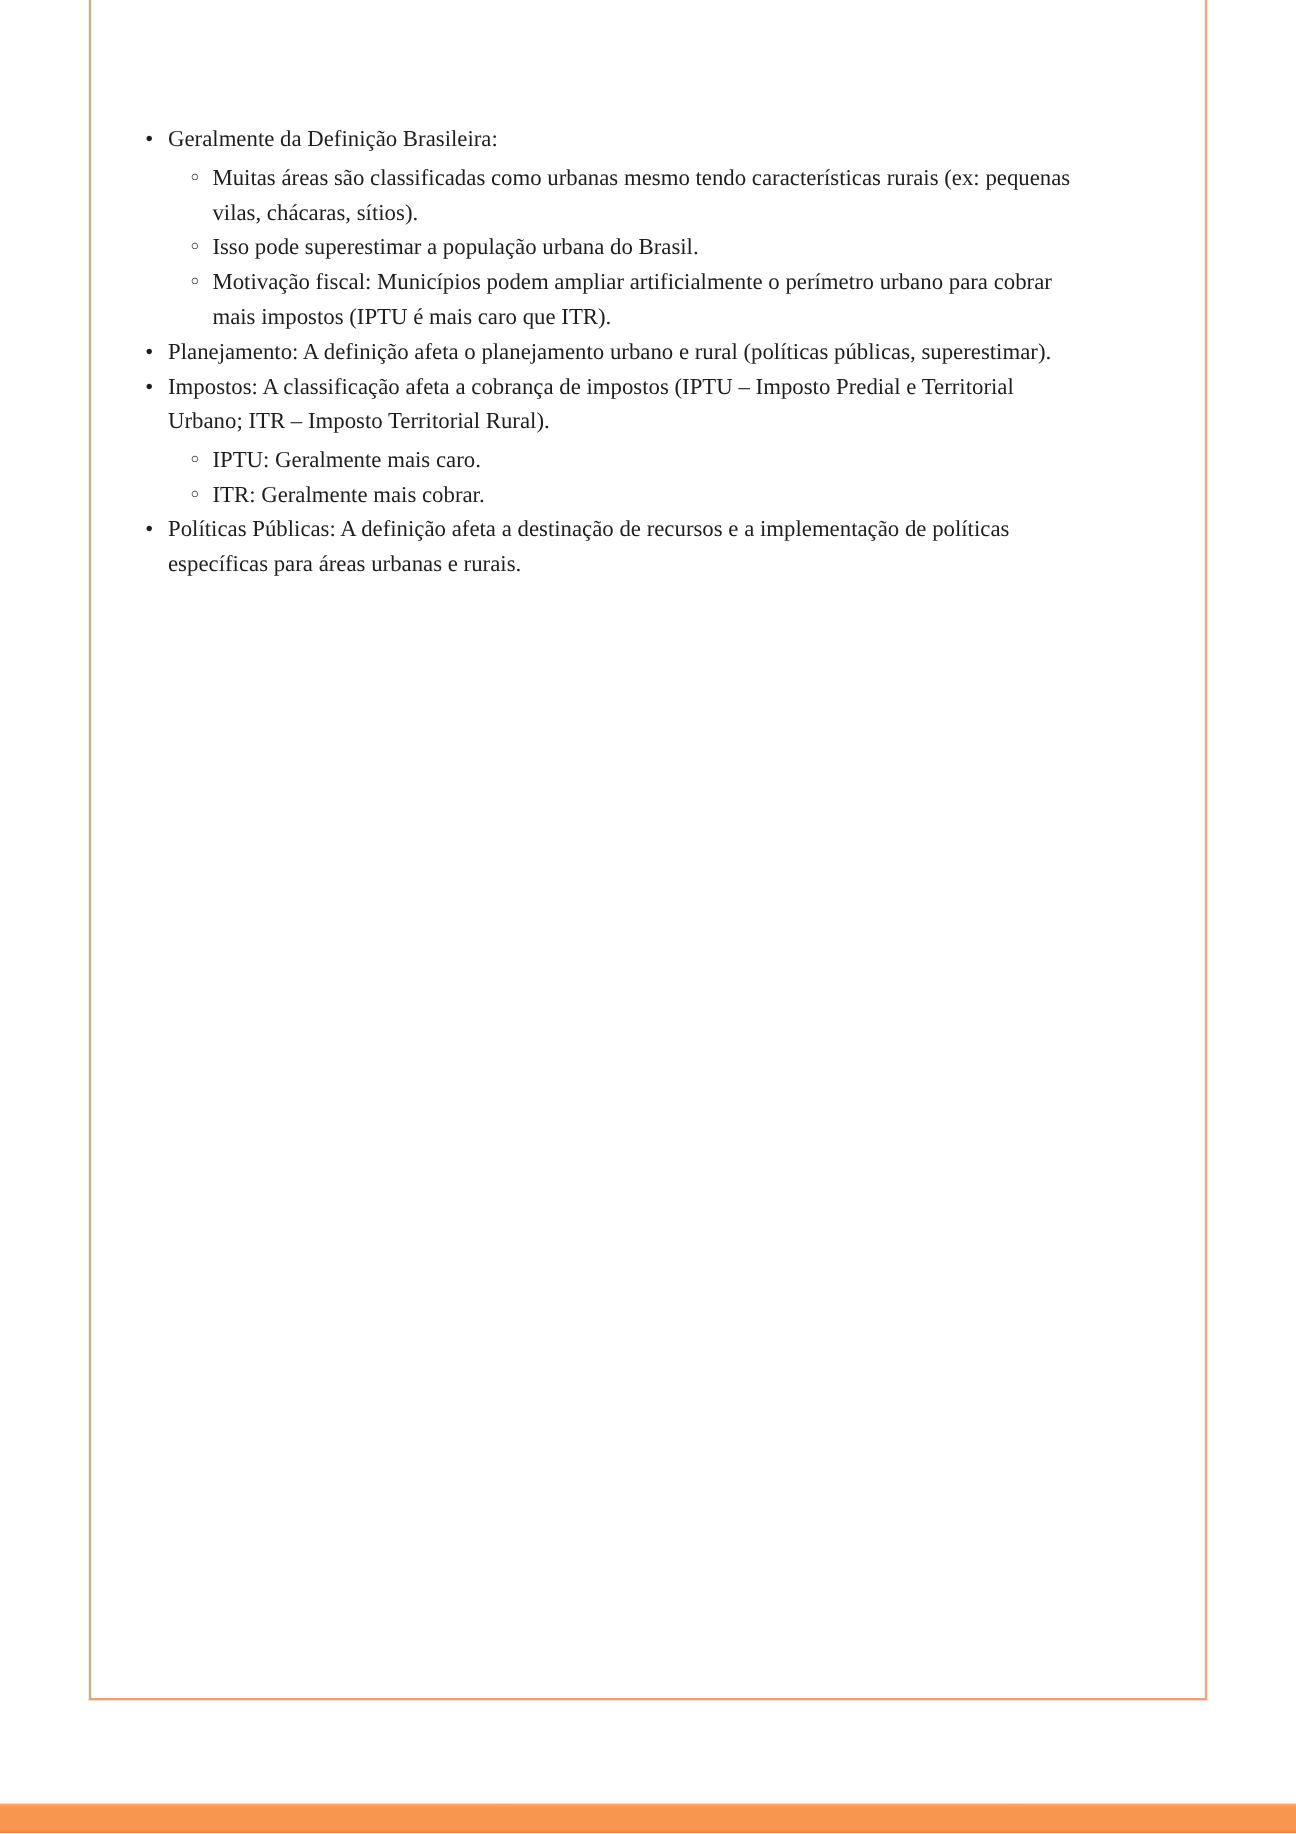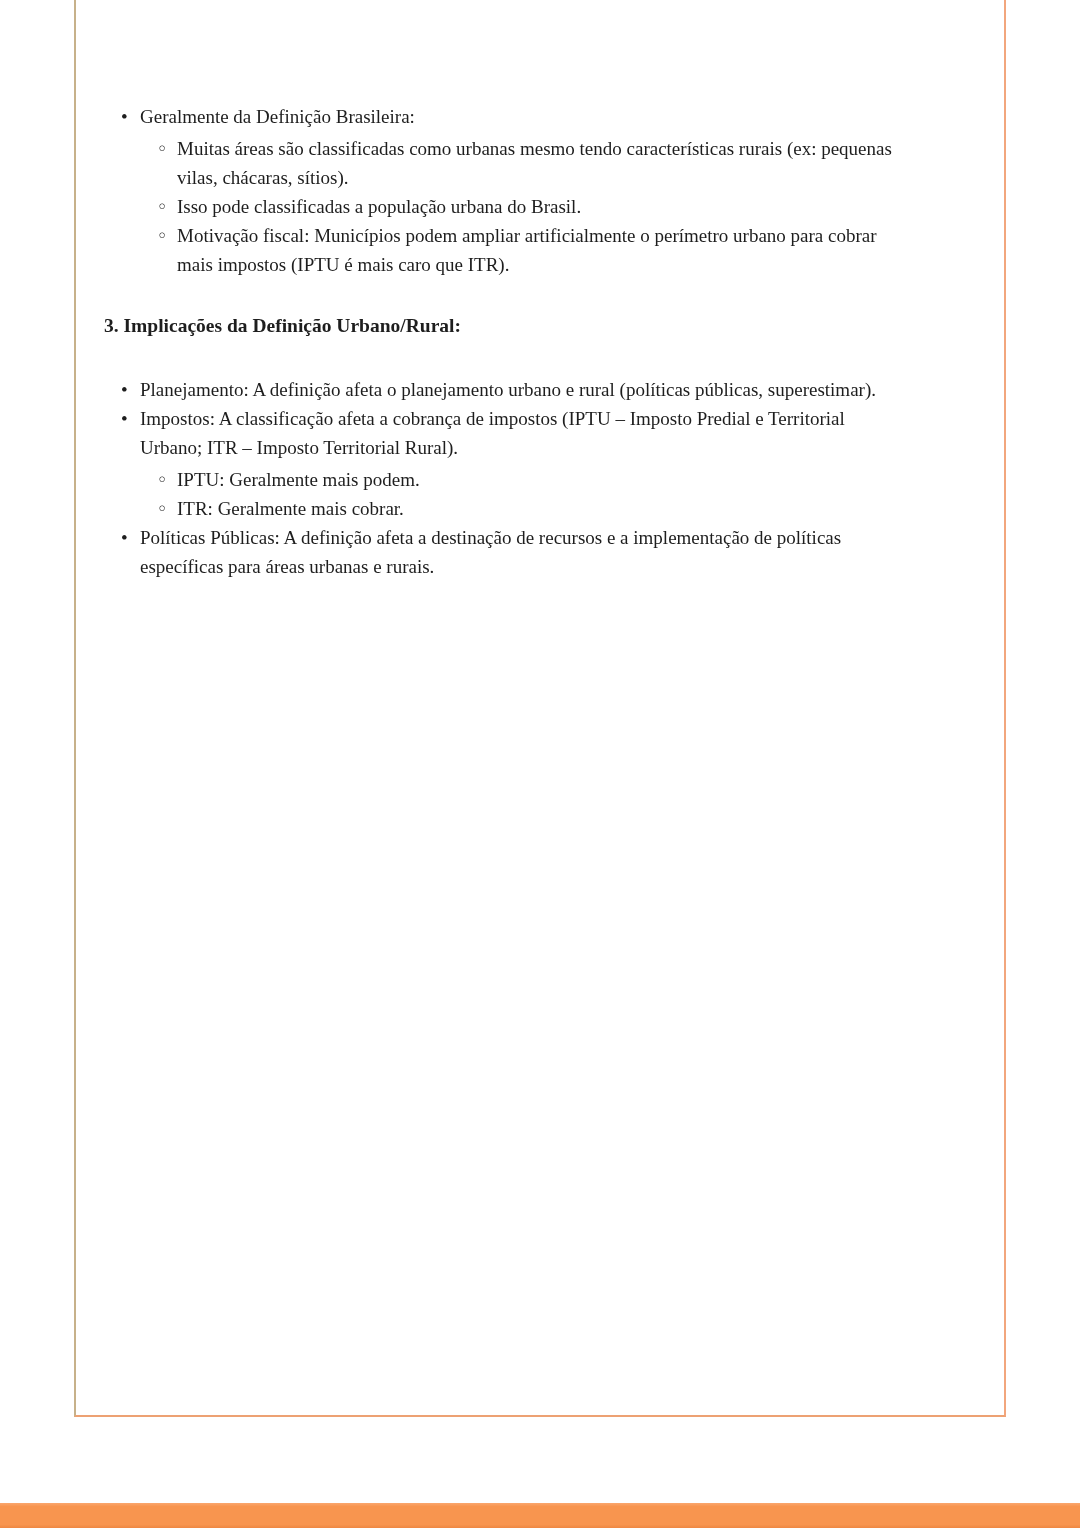--- a/index.html
+++ b/index.html
@@ -76,48 +76,47 @@
           <span class="marker1">•</span>
           <div class="li-body">
             <span>Geralmente da Definição Brasileira:</span>
             <ul class="l2">
               <li>
                 <span class="marker2">◦</span>
                 <span class="li-body">Muitas áreas são classificadas como urbanas mesmo tendo características rurais (ex: pequenas vilas, chácaras, sítios).</span>
               </li>
               <li>
                 <span class="marker2">◦</span>
-                <span class="li-body">Isso pode classificadas a população urbana do Brasil.</span>
+                <span class="li-body">Isso pode superestimar a população urbana do Brasil.</span>
               </li>
               <li>
                 <span class="marker2">◦</span>
                 <span class="li-body">Motivação fiscal: Municípios podem ampliar artificialmente o perímetro urbano para cobrar mais impostos (IPTU é mais caro que ITR).</span>
               </li>
             </ul>
           </div>
         </li>
       </ul>
 
-      <div class="heading">3. Implicações da Definição Urbano/Rural:</div>
 
       <ul class="l1">
         <li>
           <span class="marker1">•</span>
           <div class="li-body">
             <span>Planejamento: A definição afeta o planejamento urbano e rural (políticas públicas, superestimar).</span>
           </div>
         </li>
         <li>
           <span class="marker1">•</span>
           <div class="li-body">
             <span>Impostos: A classificação afeta a cobrança de impostos (IPTU – Imposto Predial e Territorial Urbano; ITR – Imposto Territorial Rural).</span>
             <ul class="l2">
               <li>
                 <span class="marker2">◦</span>
-                <span class="li-body">IPTU: Geralmente mais podem.</span>
+                <span class="li-body">IPTU: Geralmente mais caro.</span>
               </li>
               <li>
                 <span class="marker2">◦</span>
                 <span class="li-body">ITR: Geralmente mais cobrar.</span>
               </li>
             </ul>
           </div>
         </li>
         <li>
           <span class="marker1">•</span>

